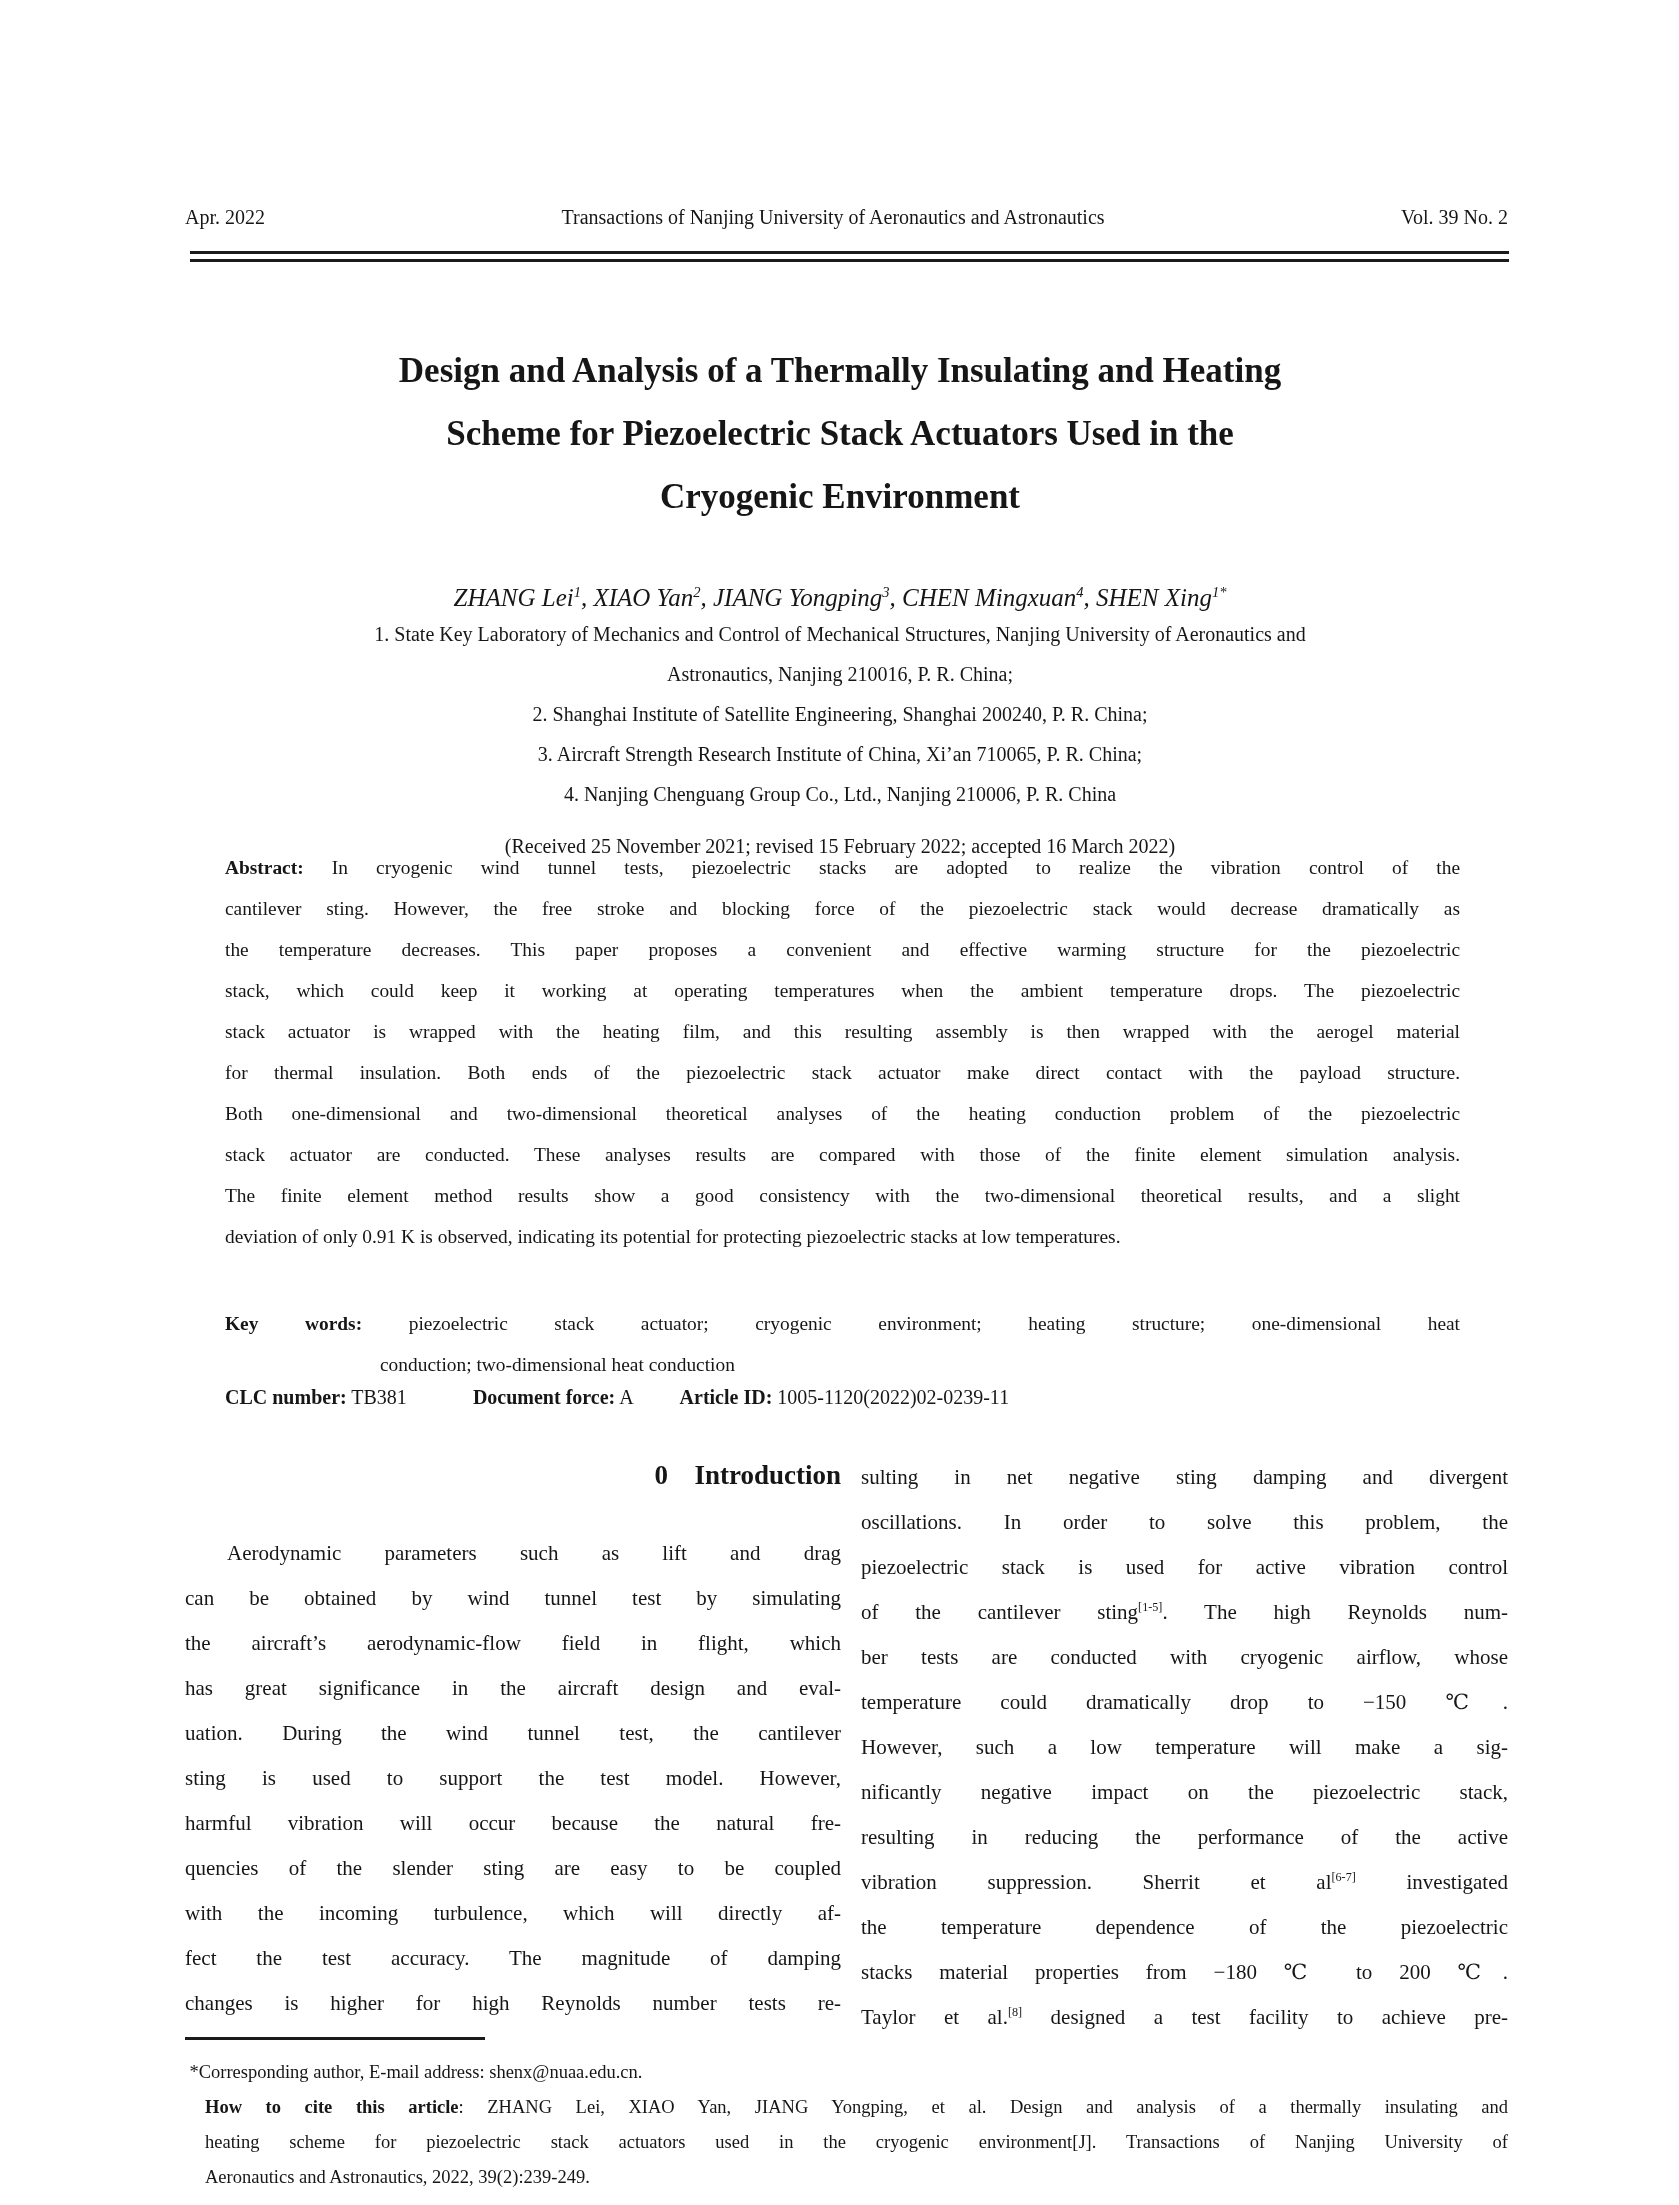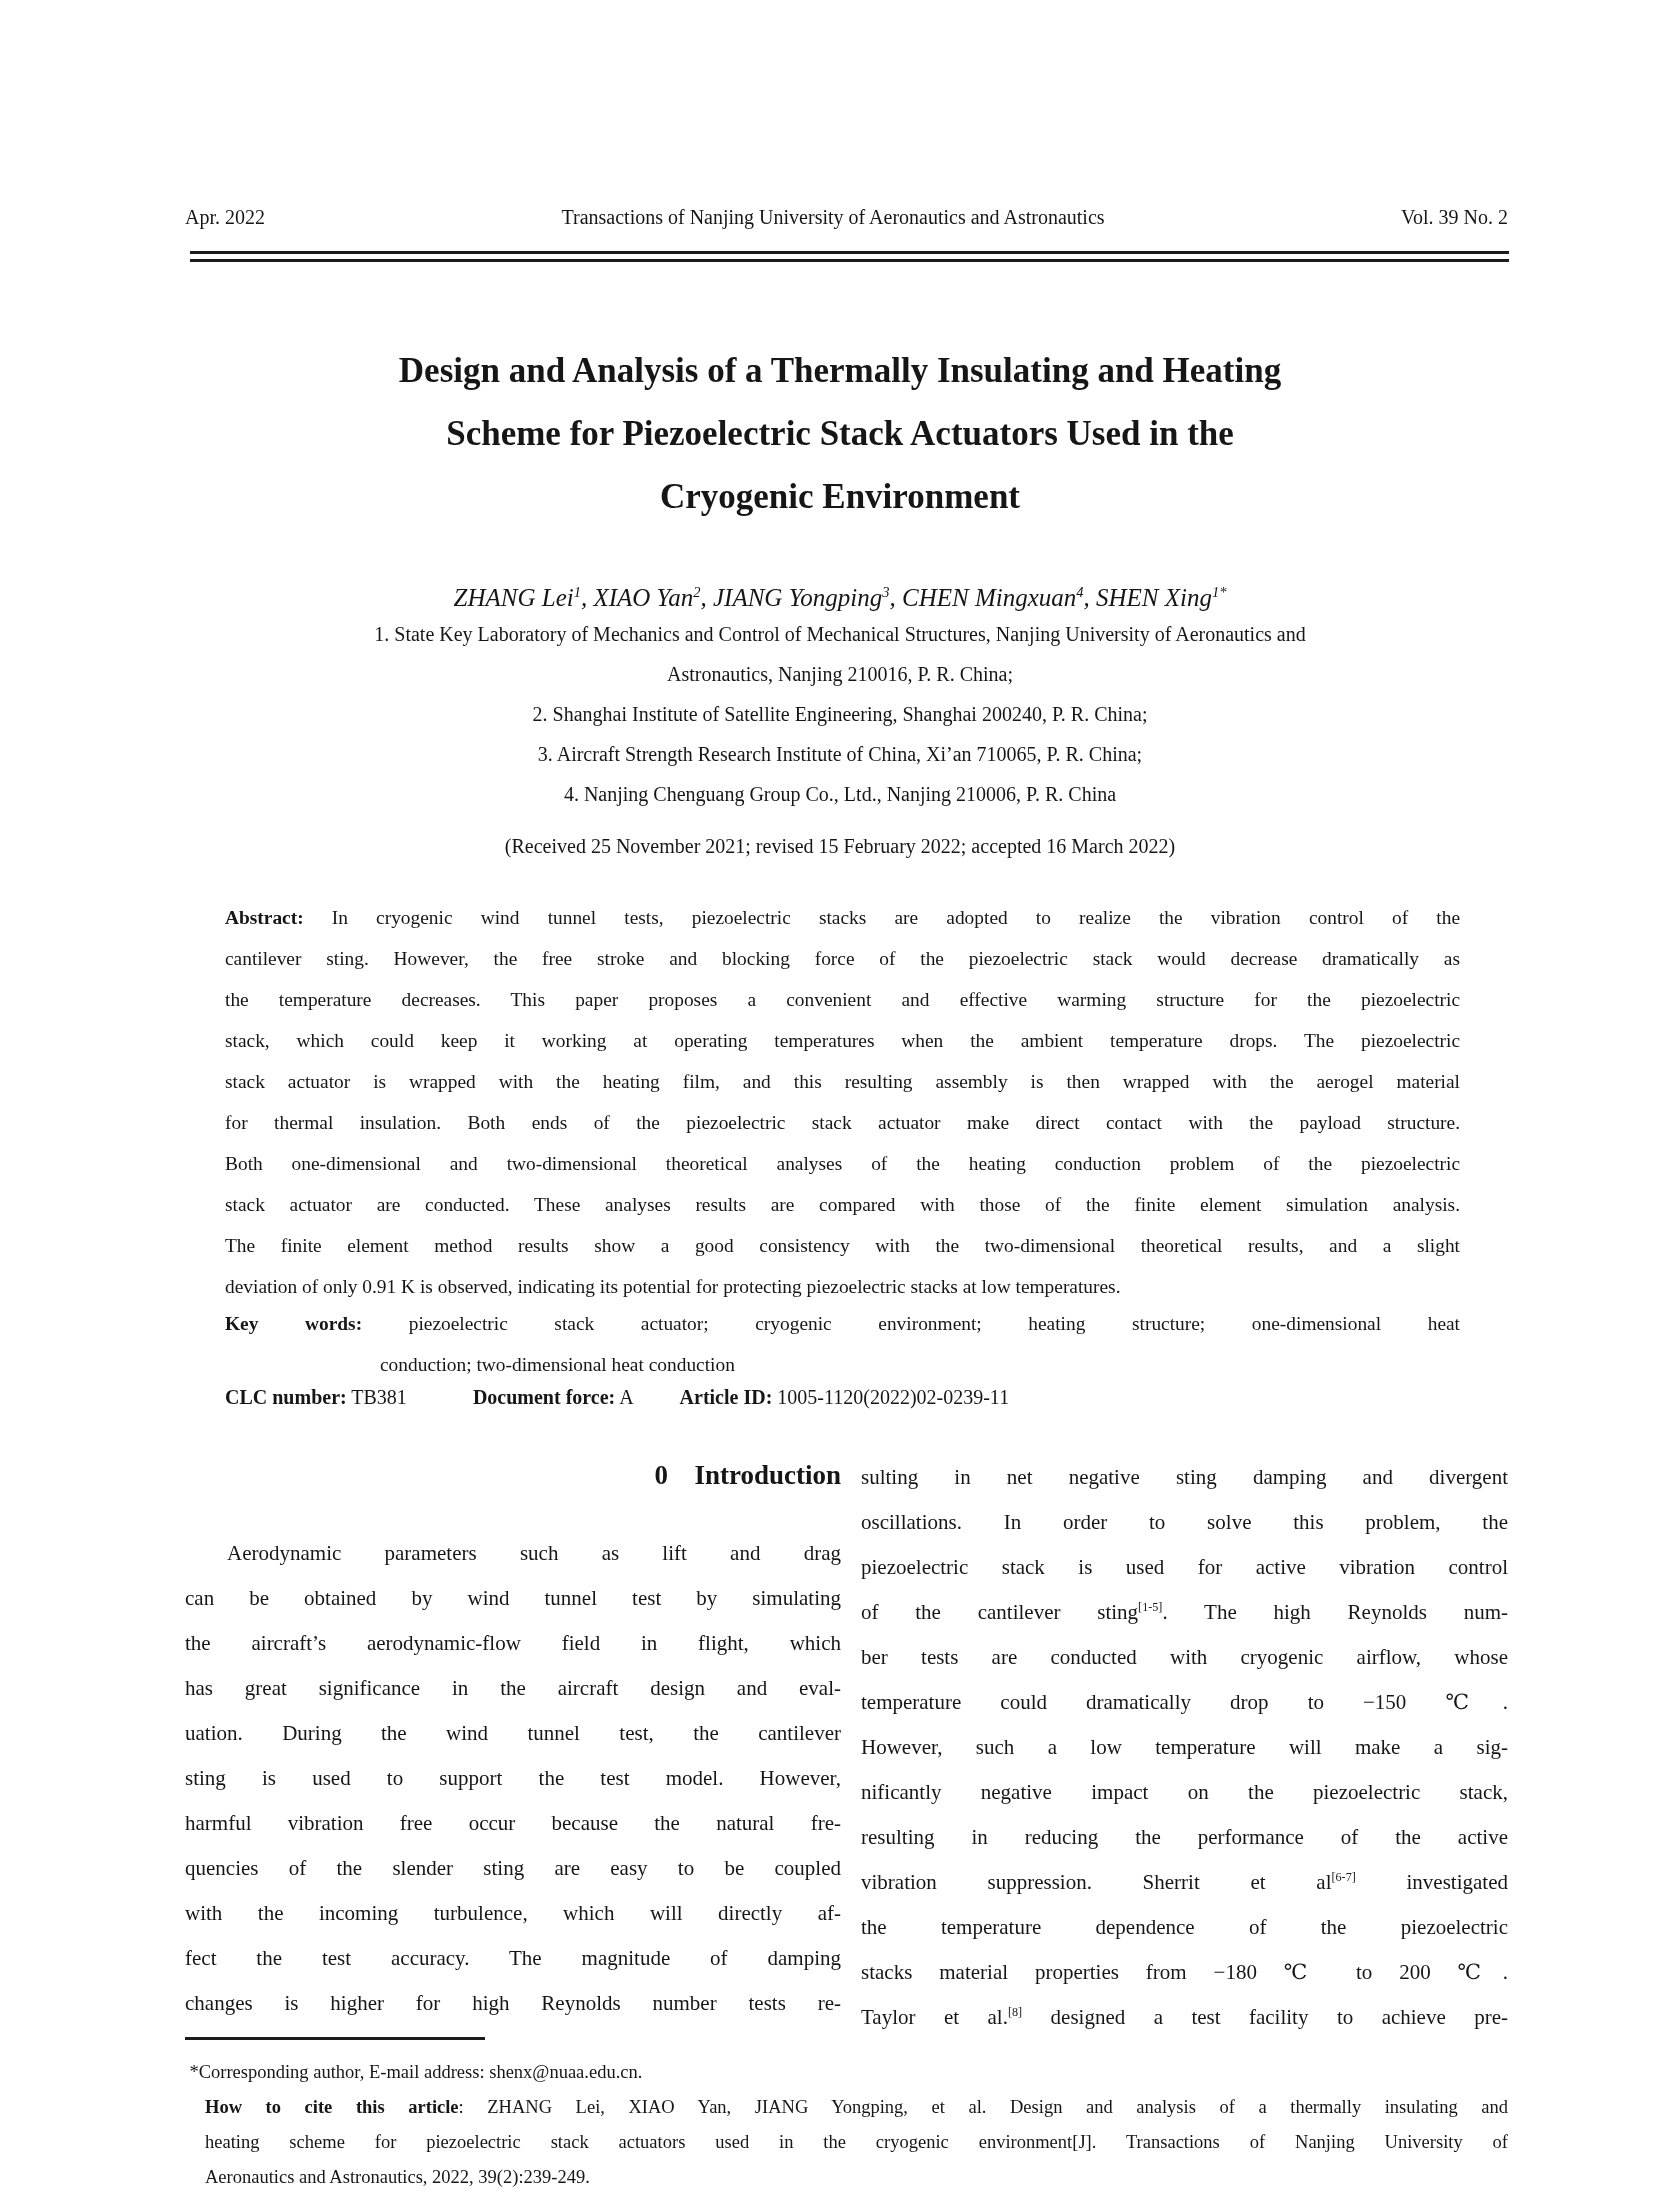--- a/index.html
+++ b/index.html
@@ -33,21 +33,21 @@
   .affils {
     position:absolute; left:0; width:100%; top:614px;
     font-size:20px; line-height:40px;
   }
   .received {
     position:absolute; left:0; width:100%; top:834px;
     text-align:center; font-size:20px; line-height:25px;
   }
 
   .abstract {
-    position:absolute; left:225px; width:1235px; top:897px;
+    position:absolute; left:225px; width:1235px; top:847px;
     font-size:19.4px; line-height:41px;
   }
   .tline { text-align:justify; text-align-last:justify; }
   .abstract .lines .tline:last-child { text-align-last:left; }
 
   .keywords {
     position:absolute; left:225px; width:1235px; top:1303px;
     font-size:19.4px; line-height:41px;
   }
   .kw-line2 { padding-left:155px; text-align:right; text-align-last:left; }
@@ -144,21 +144,21 @@
     <div class="sec-head">
       <span class="sec-num">0</span><span>Introduction</span>
     </div>
     <div>
         <div class="tline indent">Aerodynamic parameters such as lift and drag</div>
         <div class="tline">can be obtained by wind tunnel test by simulating</div>
         <div class="tline">the aircraft’s aerodynamic-flow field in flight, which</div>
         <div class="tline">has great significance in the aircraft design and eval-</div>
         <div class="tline">uation. During the wind tunnel test, the cantilever</div>
         <div class="tline">sting is used to support the test model. However,</div>
-        <div class="tline">harmful vibration free occur because the natural fre-</div>
+        <div class="tline">harmful vibration will occur because the natural fre-</div>
         <div class="tline">quencies of the slender sting are easy to be coupled</div>
         <div class="tline">with the incoming turbulence, which will directly af-</div>
         <div class="tline">fect the test accuracy. The magnitude of damping</div>
         <div class="tline">changes is higher for high Reynolds number tests re-</div>
       </div>
   </div>
 
   <div class="col-right">
     <div>
         <div class="tline">sulting in net negative sting damping and divergent</div>

